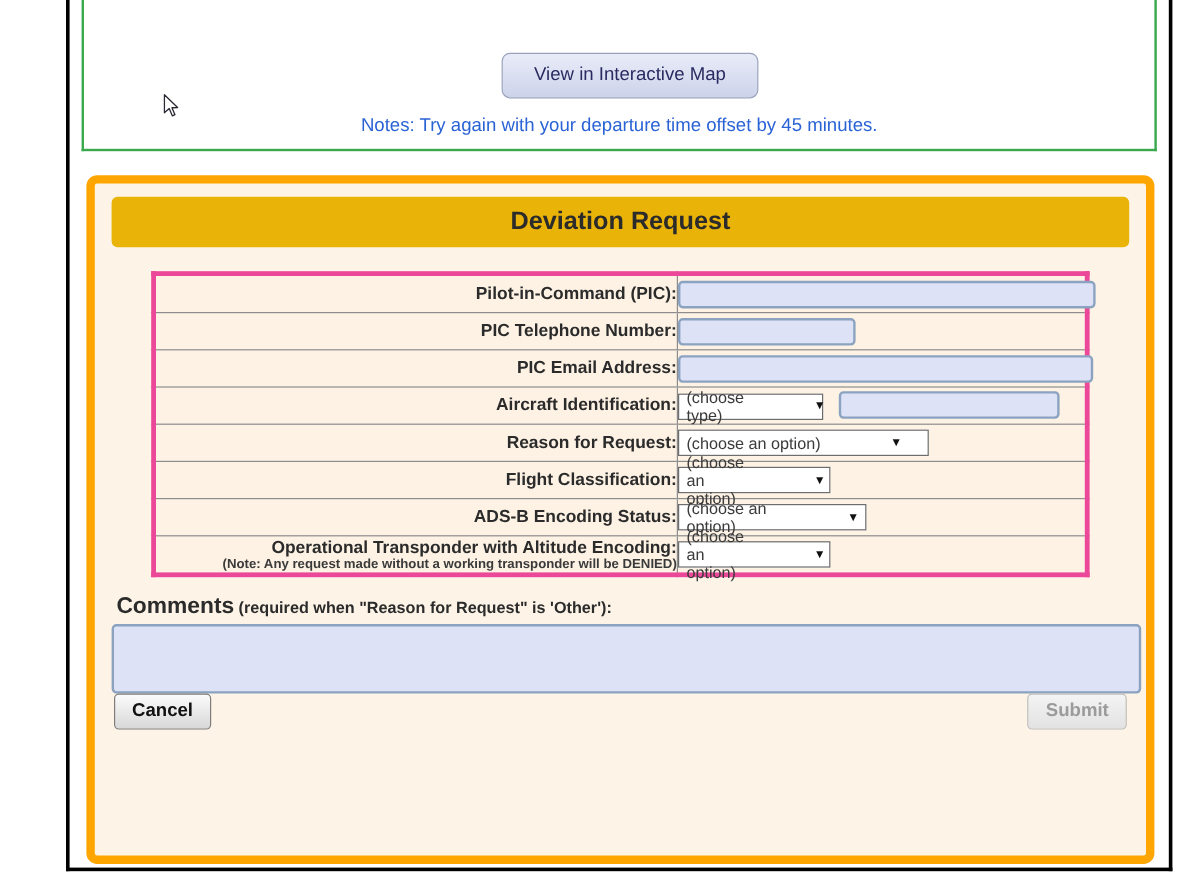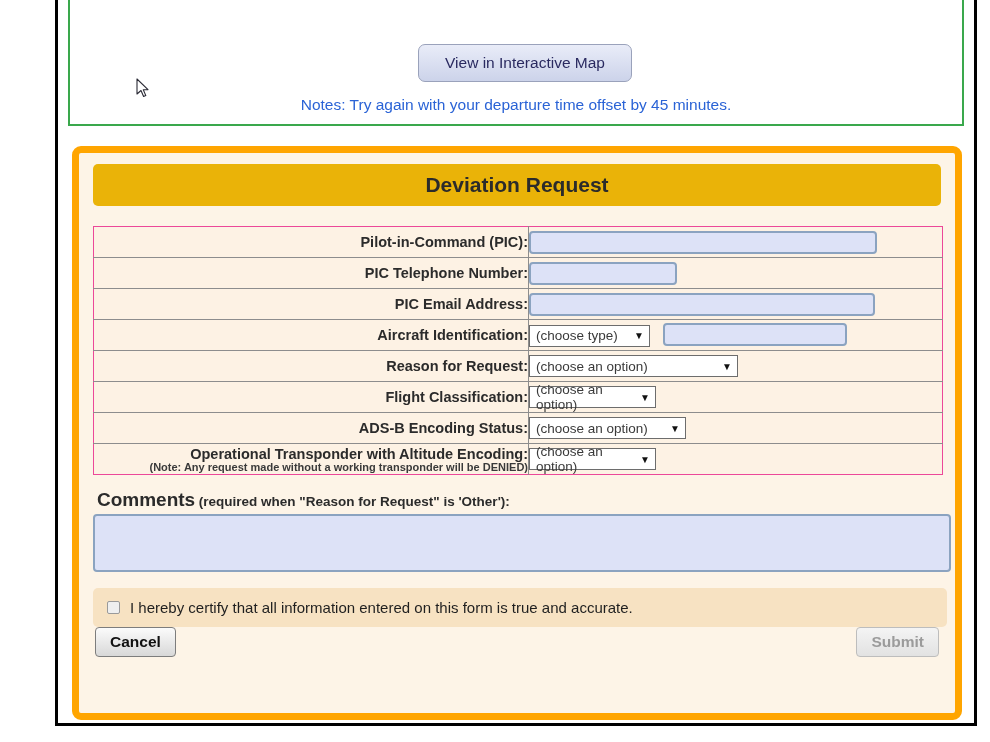--- a/index.html
+++ b/index.html
@@ -101,24 +101,24 @@
     text-align: center;
     font-size: 21px;
     font-weight: bold;
     color: #2b2b2b;
     padding: 9px 0;
     margin-bottom: 20px;
   }
 
   
   #form-table {
-    width: 850px;
+    width: 782px;
     border-collapse: collapse;
     table-layout: fixed;
-    border: 1px solid #ec4899;
+    border: 4px solid #ec4899;
     background: #fdf2e4;
     margin: 12px auto;
   }
   #form-table tr { border-bottom: 1px solid #8d8d8d; }
   #form-table tr:last-child { border-bottom: none; }
   #form-table td { padding: 0; vertical-align: middle; }
   td.label-cell {
     width: 434px;
     text-align: right;
     padding: 4px 8px 4px 6px;
@@ -154,31 +154,31 @@
   }
   .w-pic   { width: 336px; }
   .w-phone { width: 136px; }
   .w-email { width: 334px; }
   .w-tail  { width: 172px; }
 
   
   .sel {
     display: inline-flex;
     align-items: center;
-    justify-content: space-between;
     background: #ffffff;
     border: 1px solid #6d6d6d;
     font-family: "Liberation Sans", sans-serif;
     font-size: 13.5px;
     color: #3a3a3a;
     height: 20px;
     padding: 0 5px 0 6px;
     box-sizing: content-box;
     cursor: pointer;
     vertical-align: middle;
+    gap: 48px;
   }
   .sel .caret {
     font-size: 10px;
     color: #111;
     margin-left: 10px;
   }
   .sel-type   { width: 108px; }
   .sel-reason { width: 196px; }
   .sel-flight { width: 114px; }
   .sel-adsb   { width: 144px; }
@@ -368,24 +368,20 @@
       </tbody>
     </table>
 
     <div id="comments-head">
       <span class="big">Comments</span>
       <span class="small">(required when "Reason for Request" is 'Other'):</span>
     </div>
 
     <textarea id="comments-box" placeholder="" style=""></textarea>
 
-    <div id="certify-row">
-      <span id="certify-checkbox"></span>
-      <span id="certify-label">I hereby certify that all information entered on this form is true and accurate.</span>
-    </div>
 
     <div id="footer-row">
       <button class="btn" id="cancel-button" type="button">Cancel</button>
       <button class="btn" id="submit-button" type="button">Submit</button>
     </div>
 
   </div>
 </div>
 
 </body></html>

